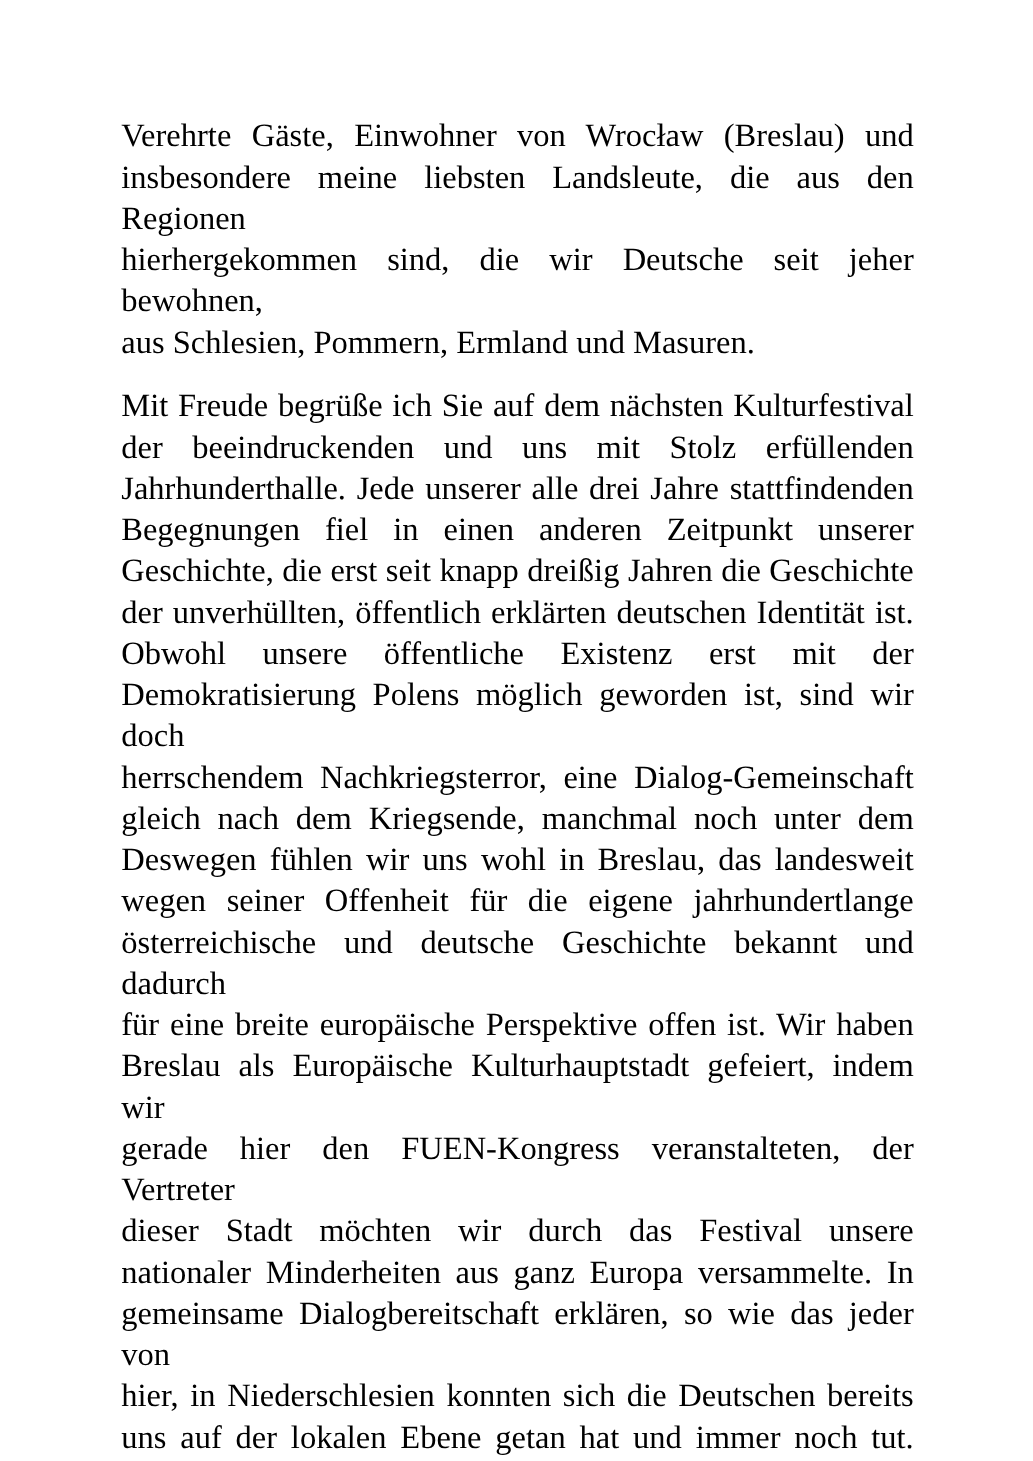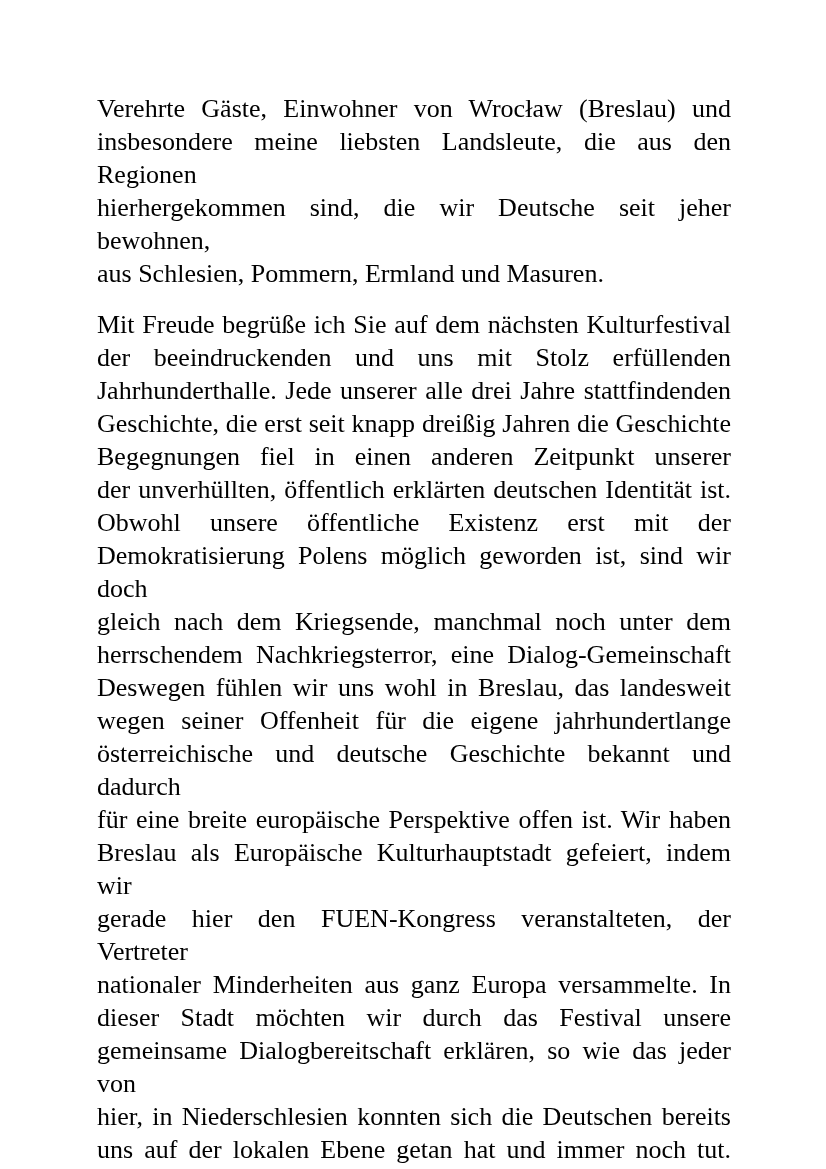--- a/index.html
+++ b/index.html
@@ -61,35 +61,35 @@
       <div class="paragraph">
         <div class="line">Verehrte Gäste, Einwohner von Wrocław (Breslau) und</div>
         <div class="line">insbesondere meine liebsten Landsleute, die aus den Regionen</div>
         <div class="line">hierhergekommen sind, die wir Deutsche seit jeher bewohnen,</div>
         <div class="line last-left">aus Schlesien, Pommern, Ermland und Masuren.</div>
       </div>
       <div class="paragraph">
         <div class="line">Mit Freude begrüße ich Sie auf dem nächsten Kulturfestival</div>
         <div class="line">der beeindruckenden und uns mit Stolz erfüllenden</div>
         <div class="line">Jahrhunderthalle. Jede unserer alle drei Jahre stattfindenden</div>
+        <div class="line">Begegnungen fiel in einen anderen Zeitpunkt unserer</div>
         <div class="line">Geschichte, die erst seit knapp dreißig Jahren die Geschichte</div>
-        <div class="line">Begegnungen fiel in einen anderen Zeitpunkt unserer</div>
         <div class="line">der unverhüllten, öffentlich erklärten deutschen Identität ist.</div>
         <div class="line">Obwohl unsere öffentliche Existenz erst mit der</div>
         <div class="line">Demokratisierung Polens möglich geworden ist, sind wir doch</div>
+        <div class="line">herrschendem Nachkriegsterror, eine Dialog-Gemeinschaft</div>
         <div class="line">gleich nach dem Kriegsende, manchmal noch unter dem</div>
-        <div class="line">herrschendem Nachkriegsterror, eine Dialog-Gemeinschaft</div>
         <div class="line">Deswegen fühlen wir uns wohl in Breslau, das landesweit</div>
         <div class="line">wegen seiner Offenheit für die eigene jahrhundertlange</div>
         <div class="line">österreichische und deutsche Geschichte bekannt und dadurch</div>
         <div class="line">für eine breite europäische Perspektive offen ist. Wir haben</div>
         <div class="line">Breslau als Europäische Kulturhauptstadt gefeiert, indem wir</div>
         <div class="line">gerade hier den FUEN-Kongress veranstalteten, der Vertreter</div>
+        <div class="line">dieser Stadt möchten wir durch das Festival unsere</div>
         <div class="line">nationaler Minderheiten aus ganz Europa versammelte. In</div>
-        <div class="line">dieser Stadt möchten wir durch das Festival unsere</div>
         <div class="line">gemeinsame Dialogbereitschaft erklären, so wie das jeder von</div>
         <div class="line">hier, in Niederschlesien konnten sich die Deutschen bereits</div>
         <div class="line">uns auf der lokalen Ebene getan hat und immer noch tut. Nur</div>
         <div class="line">seit den 1950er Jahren organisieren, nur hier und in Pommern</div>
       </div>
     </div>
   <div class="page-footer">
     <span class="page-number">1</span>
   </div>
 </div>

